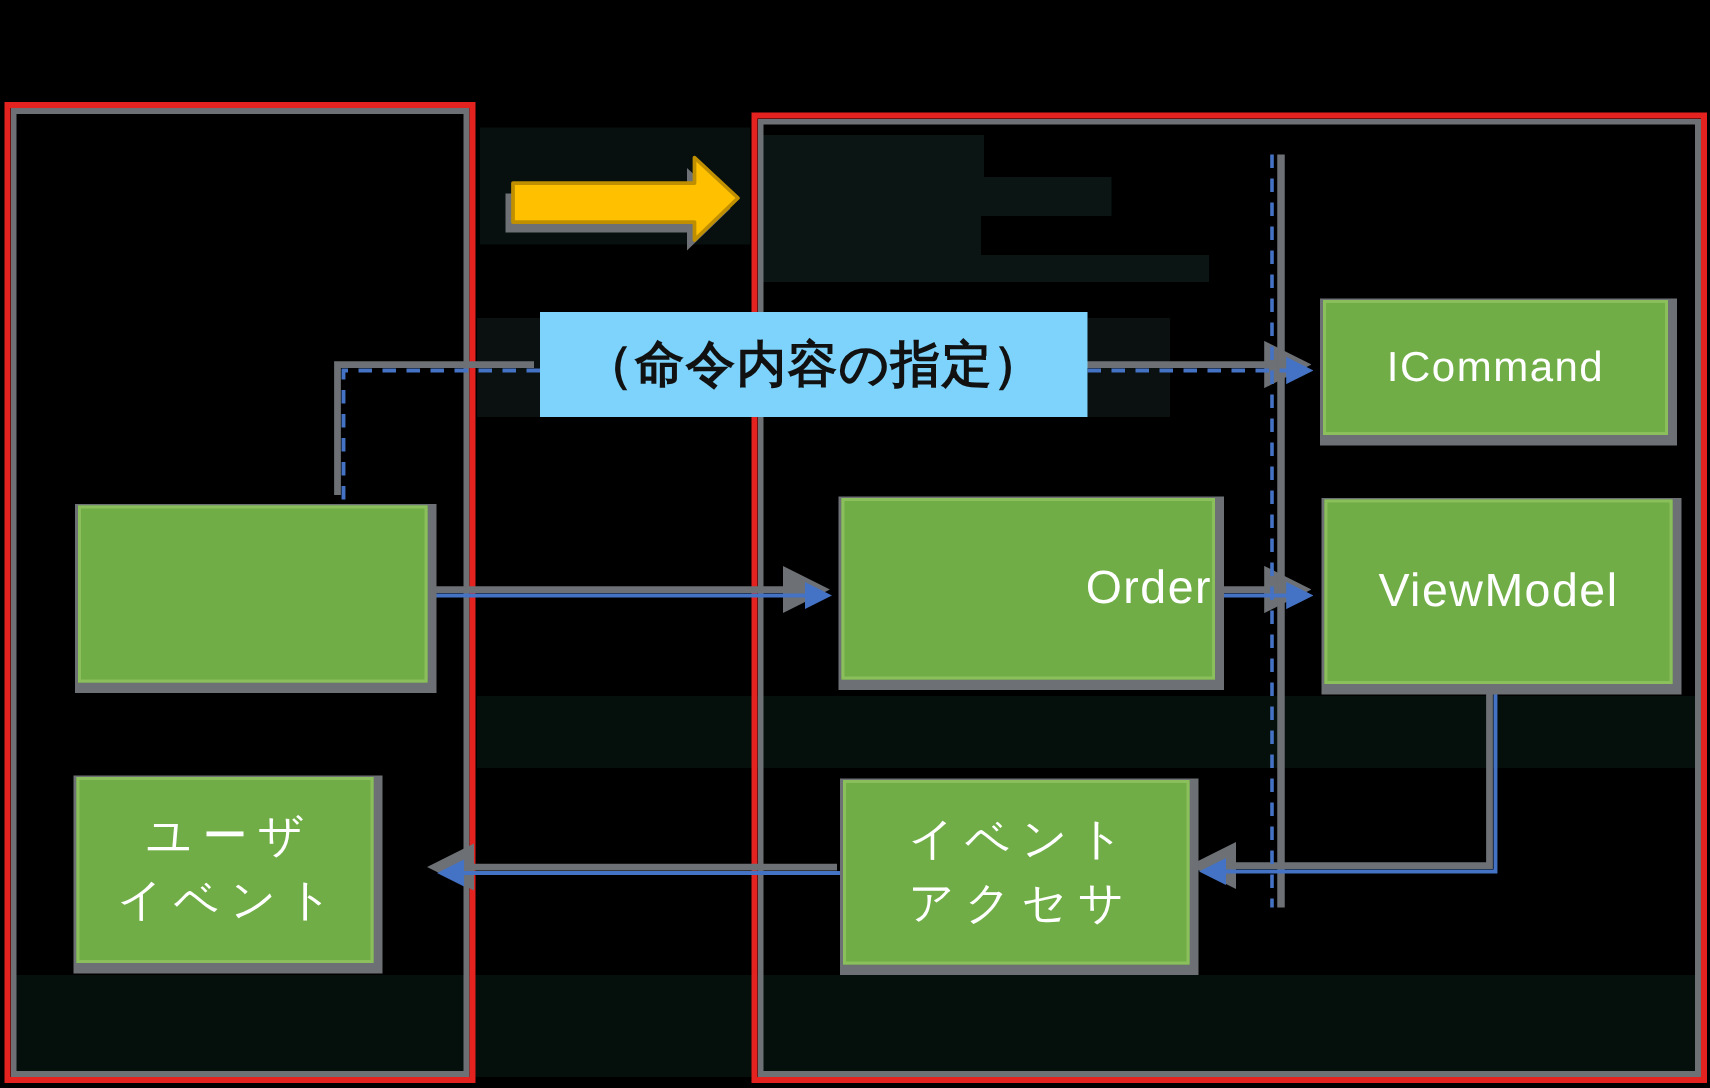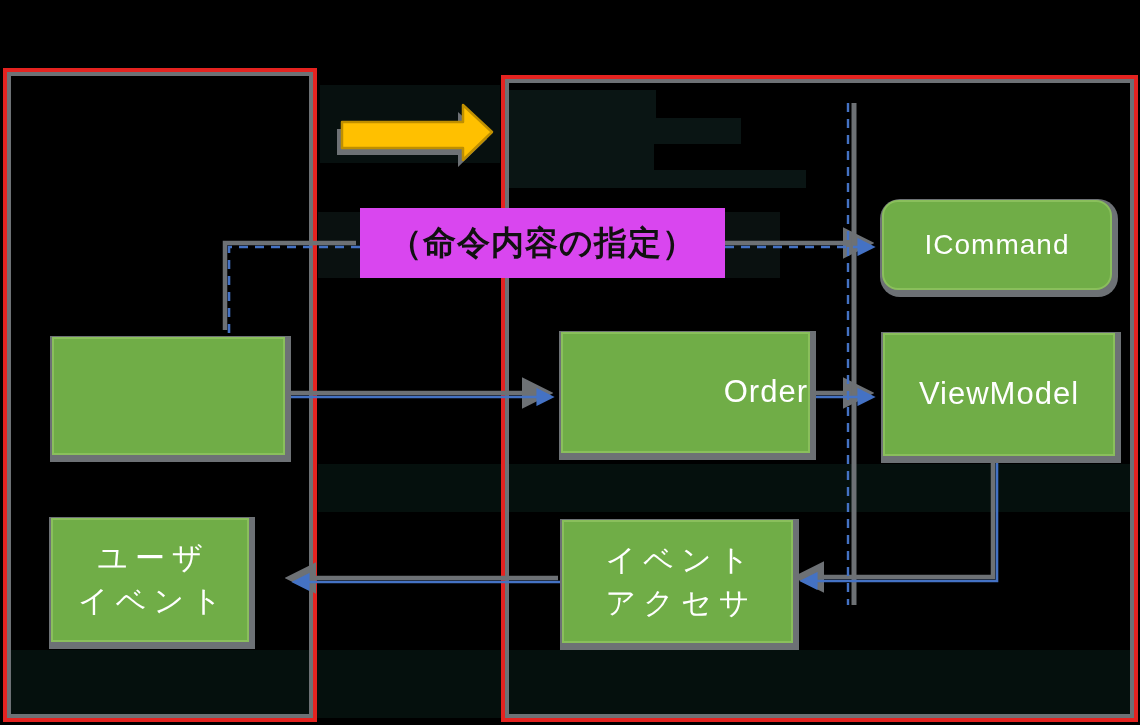--- a/index.html
+++ b/index.html
@@ -21,21 +21,21 @@
     box-shadow:2px 3px 0 4px #6d7175;
     display:flex;flex-direction:column;align-items:center;justify-content:center;
     color:#fff;text-align:center;line-height:1.42;
   }
   .ln-en{font-size:31px;font-weight:400;letter-spacing:1px;}
   .ln-en-sm{font-size:28px;font-weight:400;letter-spacing:1px;}
   .ln-jp{font-size:30px;font-weight:400;letter-spacing:7px;text-indent:7px;}
   .ln-jp-sm{font-size:26px;font-weight:400;letter-spacing:5px;text-indent:5px;}
   .spec-label{
     position:absolute;z-index:4;box-sizing:border-box;
-    background:#d946ef;color:#111;
+    background:#7dd3fc;color:#111;
     display:flex;align-items:center;justify-content:center;
     font-size:33px;font-weight:bold;letter-spacing:1px;
   }
 </style>
 </head>
 <body>
 
 <div id="canvas">
 
   <div class="band" style="left:320px;top:85px;width:180px;height:78px;background:#07100f;"></div>
@@ -83,21 +83,21 @@
     <g>
       <polygon points="342,122 463,122 463,105 492,132 463,160 463,148 342,148" transform="translate(-5,7)" fill="#6d7175"></polygon>
       <polygon points="342,122 463,122 463,105 492,132 463,160 463,148 342,148" fill="#ffc000" stroke="#bf8f00" stroke-width="2.5" stroke-linejoin="round"></polygon>
     </g>
   </svg>
 
   <div class="spec-label" style="left:360px;top:208px;width:365px;height:70px;">
     <span>（命令内容の指定）</span>
   </div>
 
-  <div class="node" style="left:882px;top:200px;width:230px;height:90px;line-height:1.5;border-radius:16px;">
+  <div class="node" style="left:882px;top:200px;width:230px;height:90px;line-height:1.5;">
     <span class="ln-en-sm">ICommand</span>
   </div>
 
   <div class="node" style="left:52px;top:337px;width:233px;height:118px;">
   </div>
 
   <div class="node" style="left:561px;top:332px;width:249px;height:121px;align-items:flex-end;">
     <span class="ln-en">Order</span>
   </div>
 

